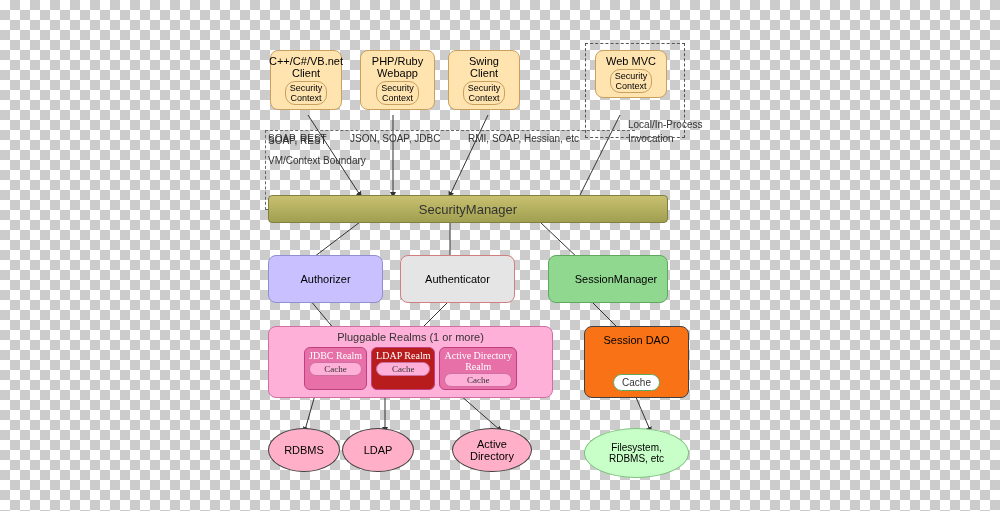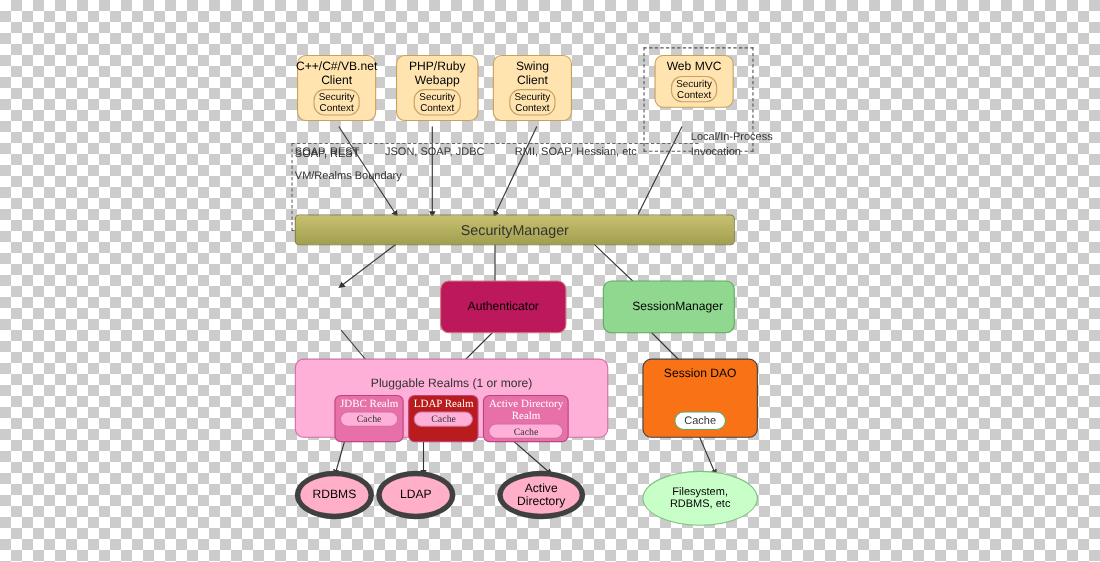--- a/index.html
+++ b/index.html
@@ -68,21 +68,21 @@
     }
 
     
     .authorizer-box {
       background: #c8c0ff;
       border: 1px solid #9090d0;
       border-radius: 8px;
     }
 
     .authenticator-box {
-      background: #be185d;
+      background: #e5e5e5;
       border: 1px solid #d08080;
       border-radius: 8px;
     }
 
     .session-manager-box {
       background: #90d890;
       border: 1px solid #60a860;
       border-radius: 8px;
       padding-left: 16px;
     }
@@ -118,21 +118,21 @@
       border-radius: 50%;
       display: flex;
       align-items: center;
       justify-content: center;
       text-align: center;
       font-size: 11px;
     }
 
     .ellipse-pink {
       background: #ffb0c8;
-      border: 5px solid #404040;
+      border: 1px solid #404040;
     }
 
     .ellipse-green {
       background: #c8ffc8;
       border: 1px solid #80c080;
       font-size: 10px;
     }
 
     
     svg.arrows {
@@ -190,21 +190,21 @@
       </marker>
     </defs>
   </svg>
 
   <div style="position:absolute; left:265px; top:130px; width:370px; height:80px; border: 1px dashed #666; border-right:none;"></div>
 
   <div class="label-text" style="left:268px; top:133px;">SOAP, REST</div>
   <div class="label-text" style="left:350px; top:133px;">JSON, SOAP, JDBC</div>
   <div class="label-text" style="left:468px; top:133px;">RMI, SOAP, Hessian, etc</div>
   <div class="label-text" style="left:628px; top:118px; line-height:14px;">Local/In-Process<br>Invocation</div>
-  <div class="label-text" style="left:268px; top:155px;">VM/Realms Boundary</div>
+  <div class="label-text" style="left:268px; top:155px;">VM/Context Boundary</div>
   <div class="label-text" style="left:268px; top:135px;">SOAP, REST</div>
 
   <div class="box client-box" style="left:270px; top:50px; width:72px;">
     <span>C++/C#/VB.net<br>Client</span>
     <div class="security-context">Security<br>Context</div>
   </div>
 
   <div class="box client-box" style="left:360px; top:50px; width:75px;">
     <span>PHP/Ruby<br>Webapp</span>
     <div class="security-context">Security<br>Context</div>
@@ -219,30 +219,33 @@
     <span>Web MVC</span>
     <div class="security-context">Security<br>Context</div>
   </div>
 
   <div style="position:absolute; left:585px; top:43px; width:100px; height:95px; border:1.5px dashed #555;"></div>
 
   <div class="security-manager" style="left:268px; top:195px; width:400px; height:28px;">
     <span>SecurityManager</span>
   </div>
 
+  <div class="box authorizer-box" style="left:268px; top:255px; width:115px; height:48px;">
+    <span>Authorizer</span>
+  </div>
 
   <div class="box authenticator-box" style="left:400px; top:255px; width:115px; height:48px;">
     <span>Authenticator</span>
   </div>
 
   <div class="box session-manager-box" style="left:548px; top:255px; width:120px; height:48px;">
     <span>SessionManager</span>
   </div>
 
-  <div class="realms-container" style="left:268px; top:326px; width:285px; height:72px; padding:16px 6px;">
+  <div class="realms-container" style="left:268px; top:326px; width:285px; height:72px; padding:4px 6px;">
     <div style="font-size:11px; text-align:center; margin-bottom:4px; color:#333;">Pluggable Realms (1 or more)</div>
     <div style="display:flex; gap:4px; justify-content:center;font-family:Liberation Serif, serif;">
 
       <div style="background:#e870a8; border:1px solid #c04080; border-radius:6px; padding:2px 4px; text-align:center; color:#fff; font-size:10px;">
         JDBC Realm
         <div style="background:#ffb0d8; border:1px solid #d070a0; border-radius:8px; font-size:9px; padding:1px 5px; color:#333; margin-top:1px;">Cache</div>
       </div>
 
       <div style="background:#b91c1c; border:1px solid #c04080; border-radius:6px; padding:2px 4px; text-align:center; color:#fff; font-size:10px;">
         LDAP Realm

